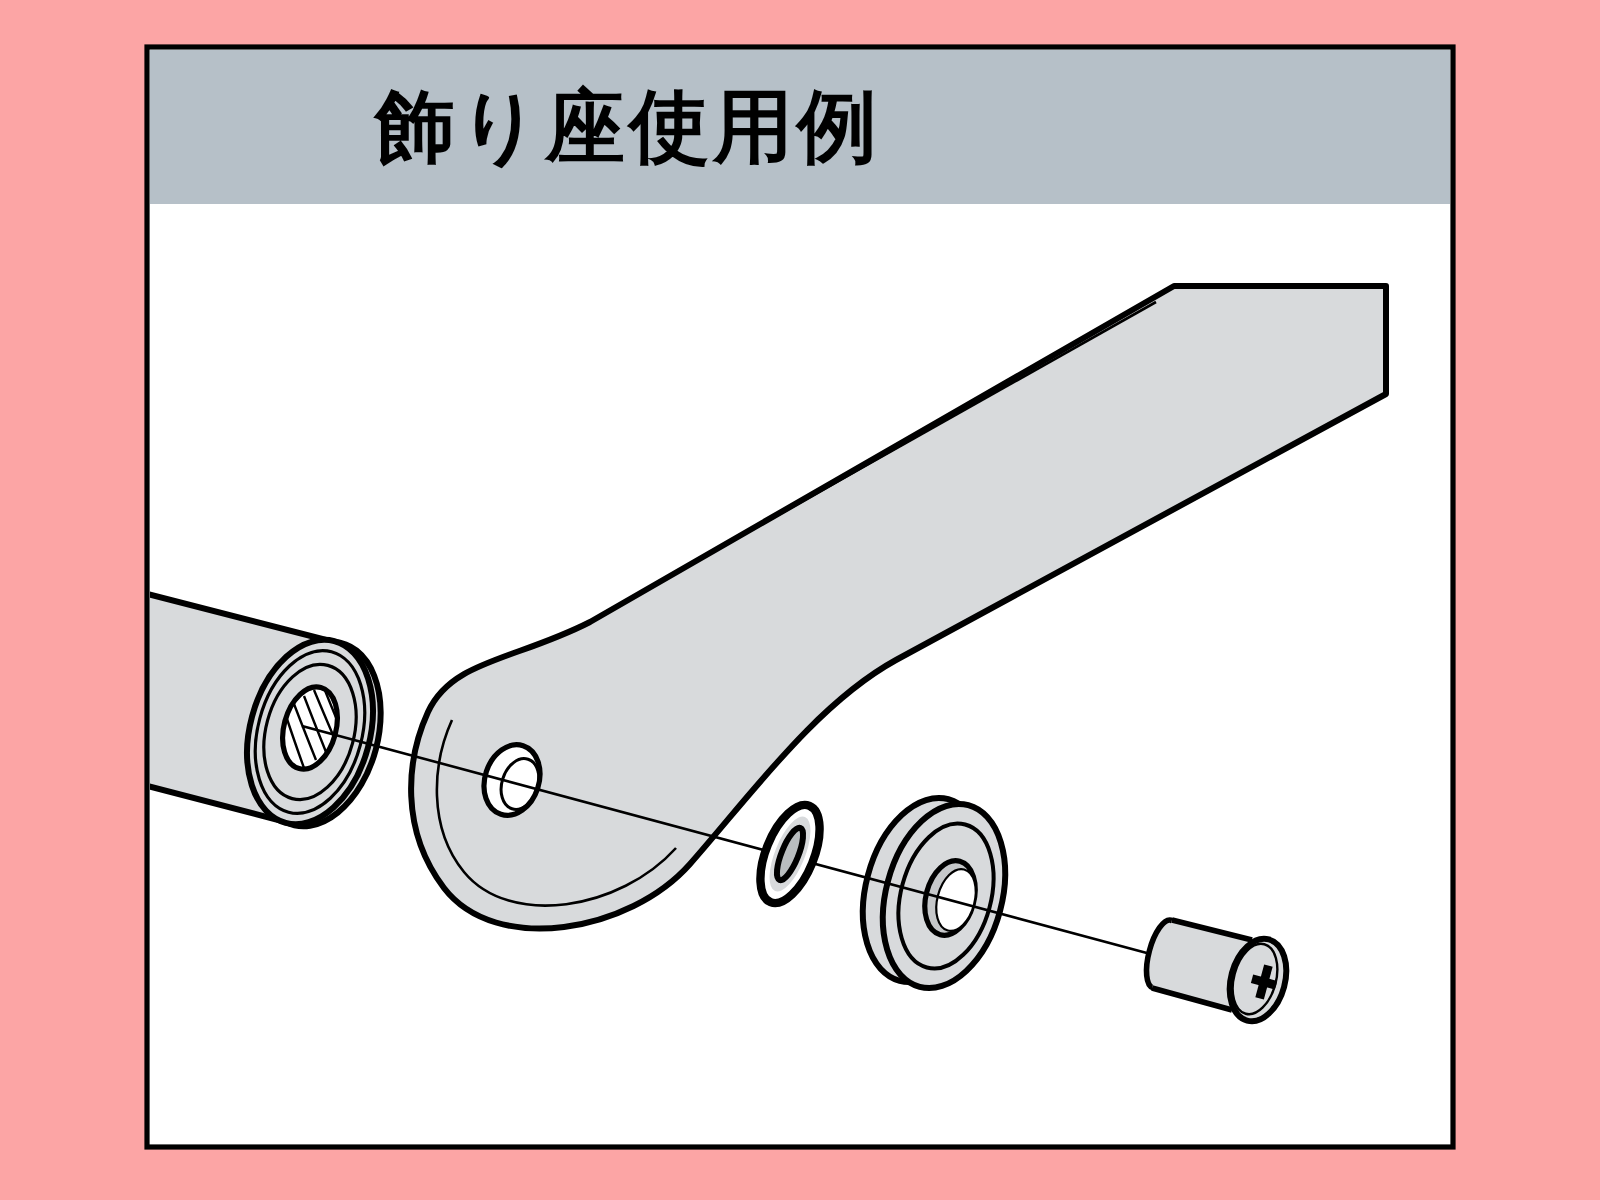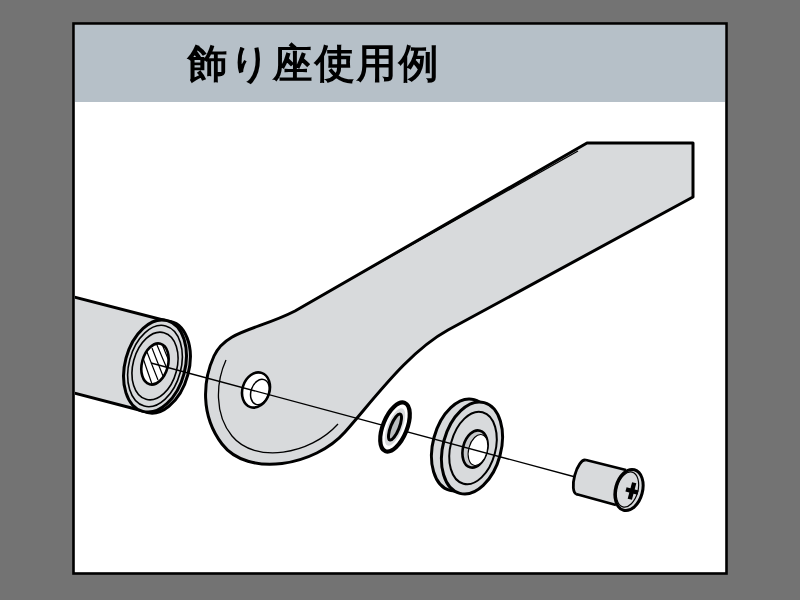--- a/index.html
+++ b/index.html
@@ -1,16 +1,16 @@
 <!DOCTYPE html>
 <html><head>
 <meta charset="utf-8">
 <style>
   html,body{margin:0;padding:0;background:#ffffff;}
-  .stage{position:relative;width:800px;height:600px;background:#737373;overflow:hidden;
+  .stage{position:relative;width:800px;height:600px;background:#fca5a5;overflow:hidden;
          font-family:"Liberation Sans","DejaVu Sans",sans-serif;}
   svg{display:block;}
   .part{fill:#d8dadc;stroke:#000000;}
   .ring{fill:none;stroke:#000000;}
   .title-text{font-family:"Liberation Sans","DejaVu Sans",sans-serif;
               font-weight:bold;font-size:40px;letter-spacing:2px;fill:#000000;}
 </style>
 </head>
 <body>
 

